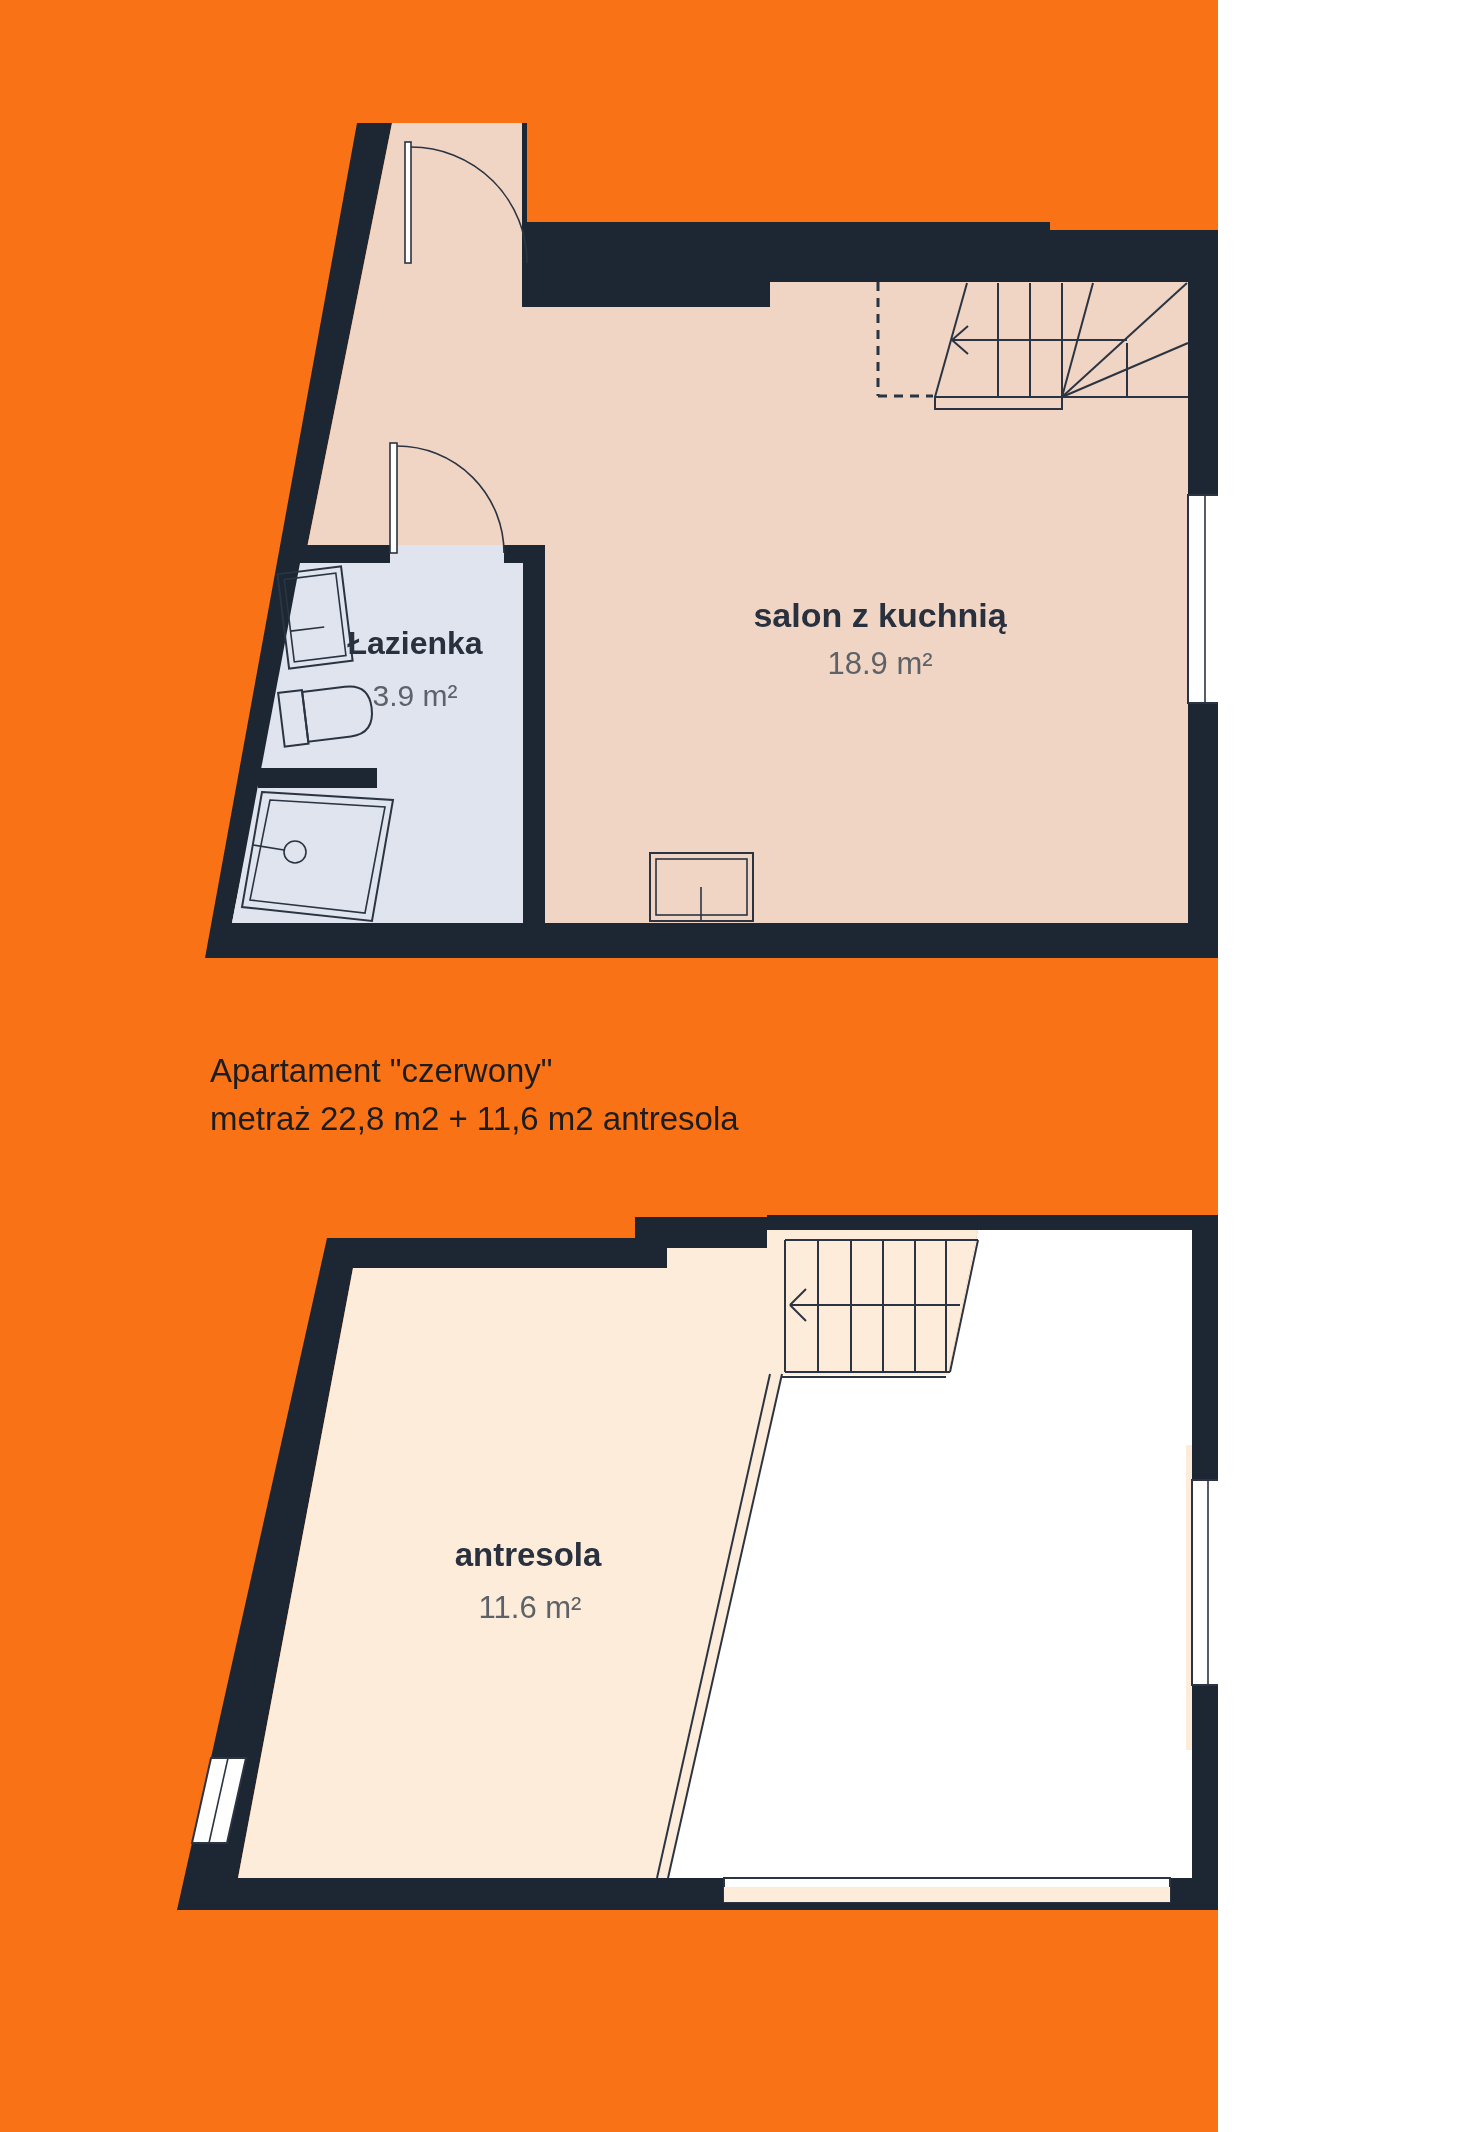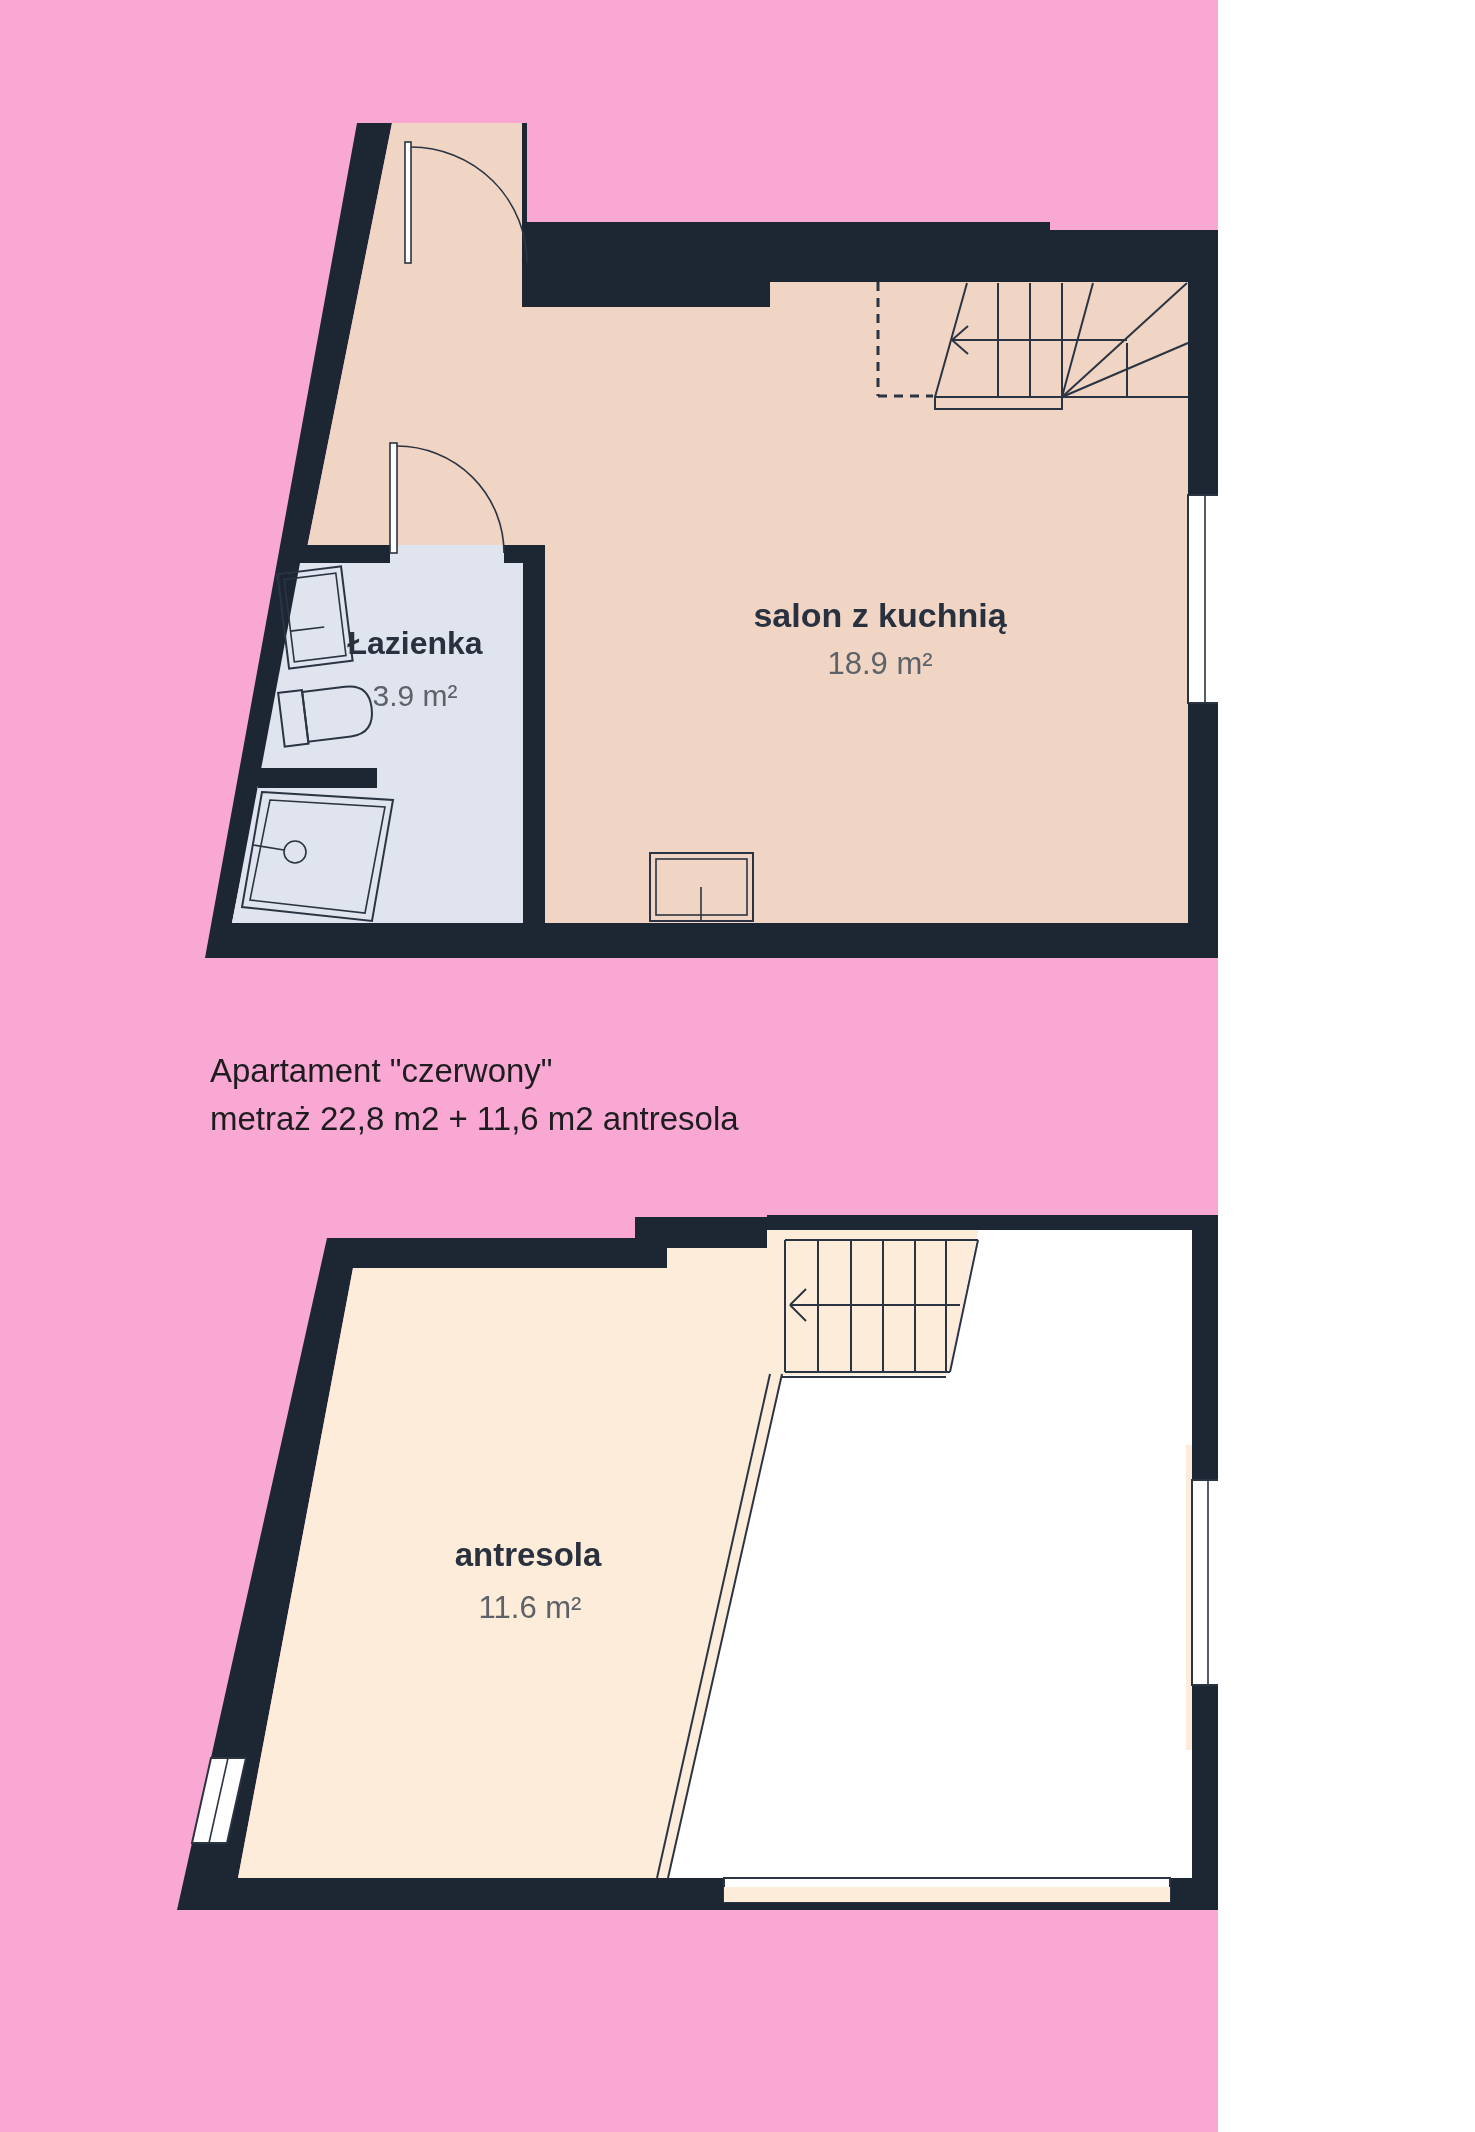--- a/index.html
+++ b/index.html
@@ -1,16 +1,16 @@
 <!DOCTYPE html>
 <html><head>
 <meta charset="utf-8">
 <style>
   html,body{margin:0;padding:0;background:#ffffff;}
-  .page{position:relative;width:1218px;height:2132px;background:#f9a8d4;overflow:hidden;
+  .page{position:relative;width:1218px;height:2132px;background:#f97316;overflow:hidden;
         font-family:"Liberation Sans", sans-serif;}
   svg{position:absolute;left:0;top:0;}
   .room-name{font-family:"Liberation Sans",sans-serif;font-weight:bold;fill:#29313f;}
   .room-area{font-family:"Liberation Sans",sans-serif;fill:#5d6269;}
   .caption{font-family:"Liberation Sans",sans-serif;fill:#1d1d1f;}
   .wall{fill:#1d2633;fill-rule:evenodd;}
   .line{stroke:#2b3442;stroke-width:2;fill:none;}
   .thin{stroke:#2b3442;stroke-width:1.6;fill:none;}
   .fixture{stroke:#2b3442;stroke-width:2;fill:none;}
 </style>

